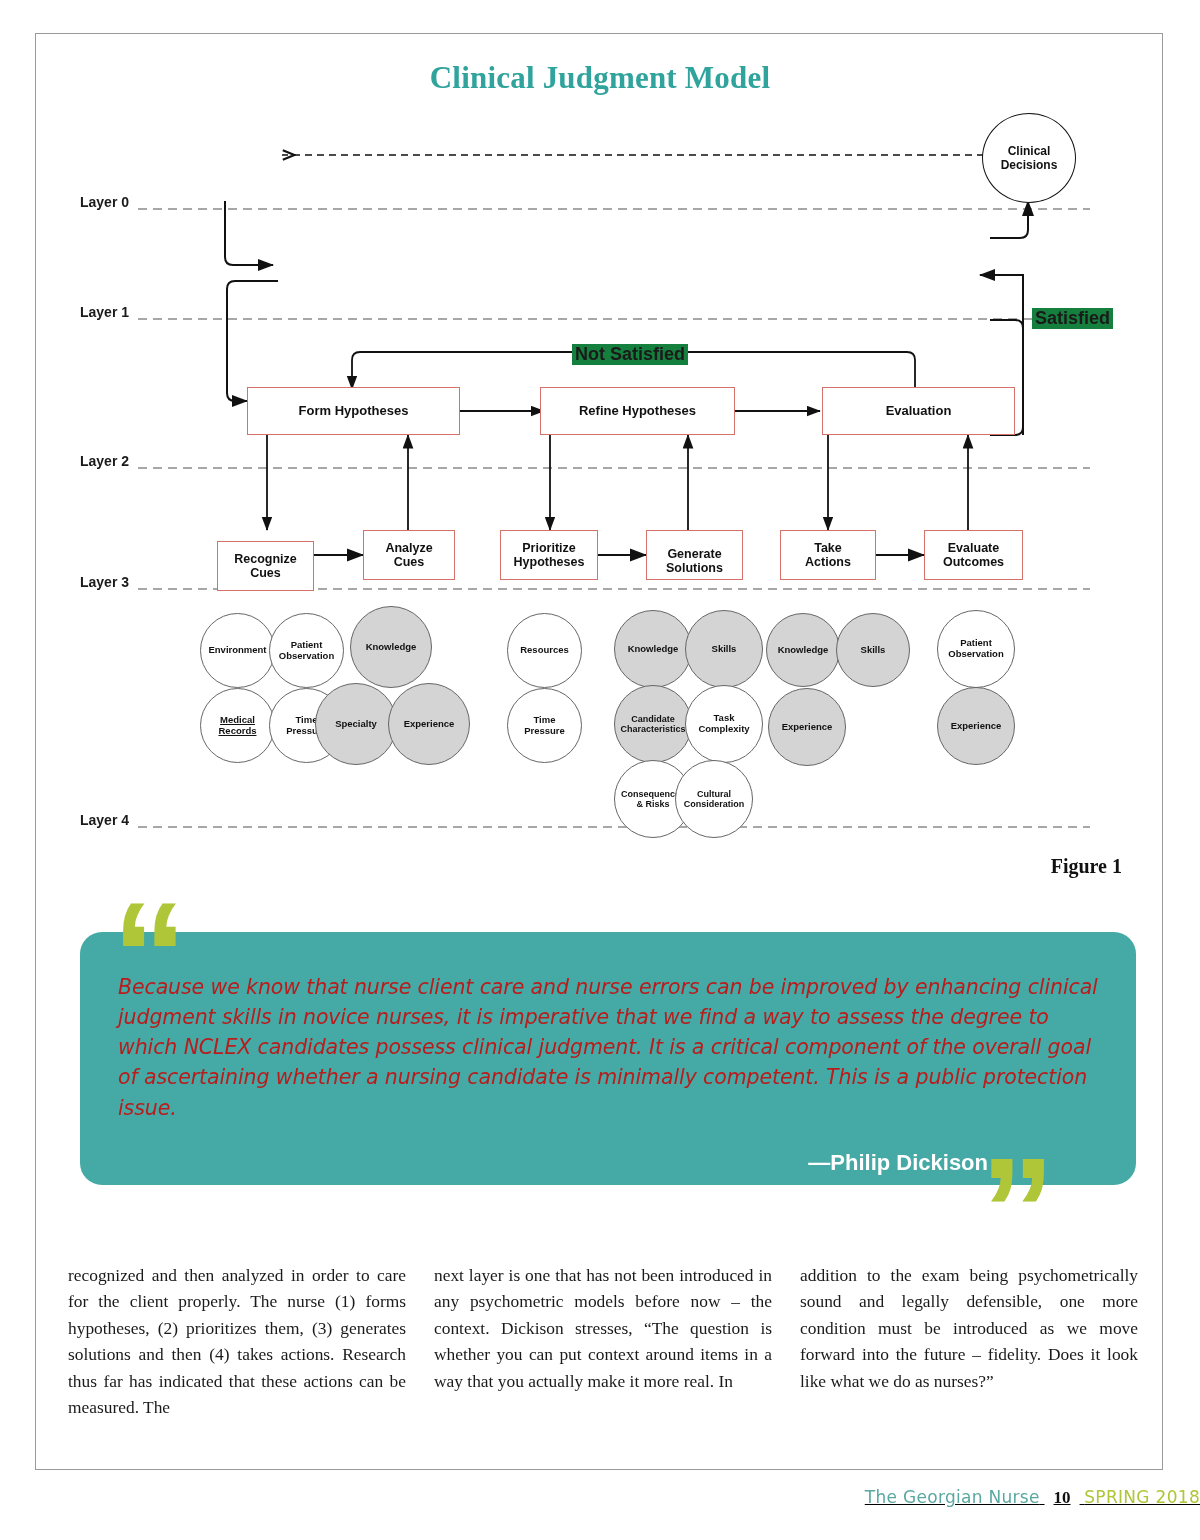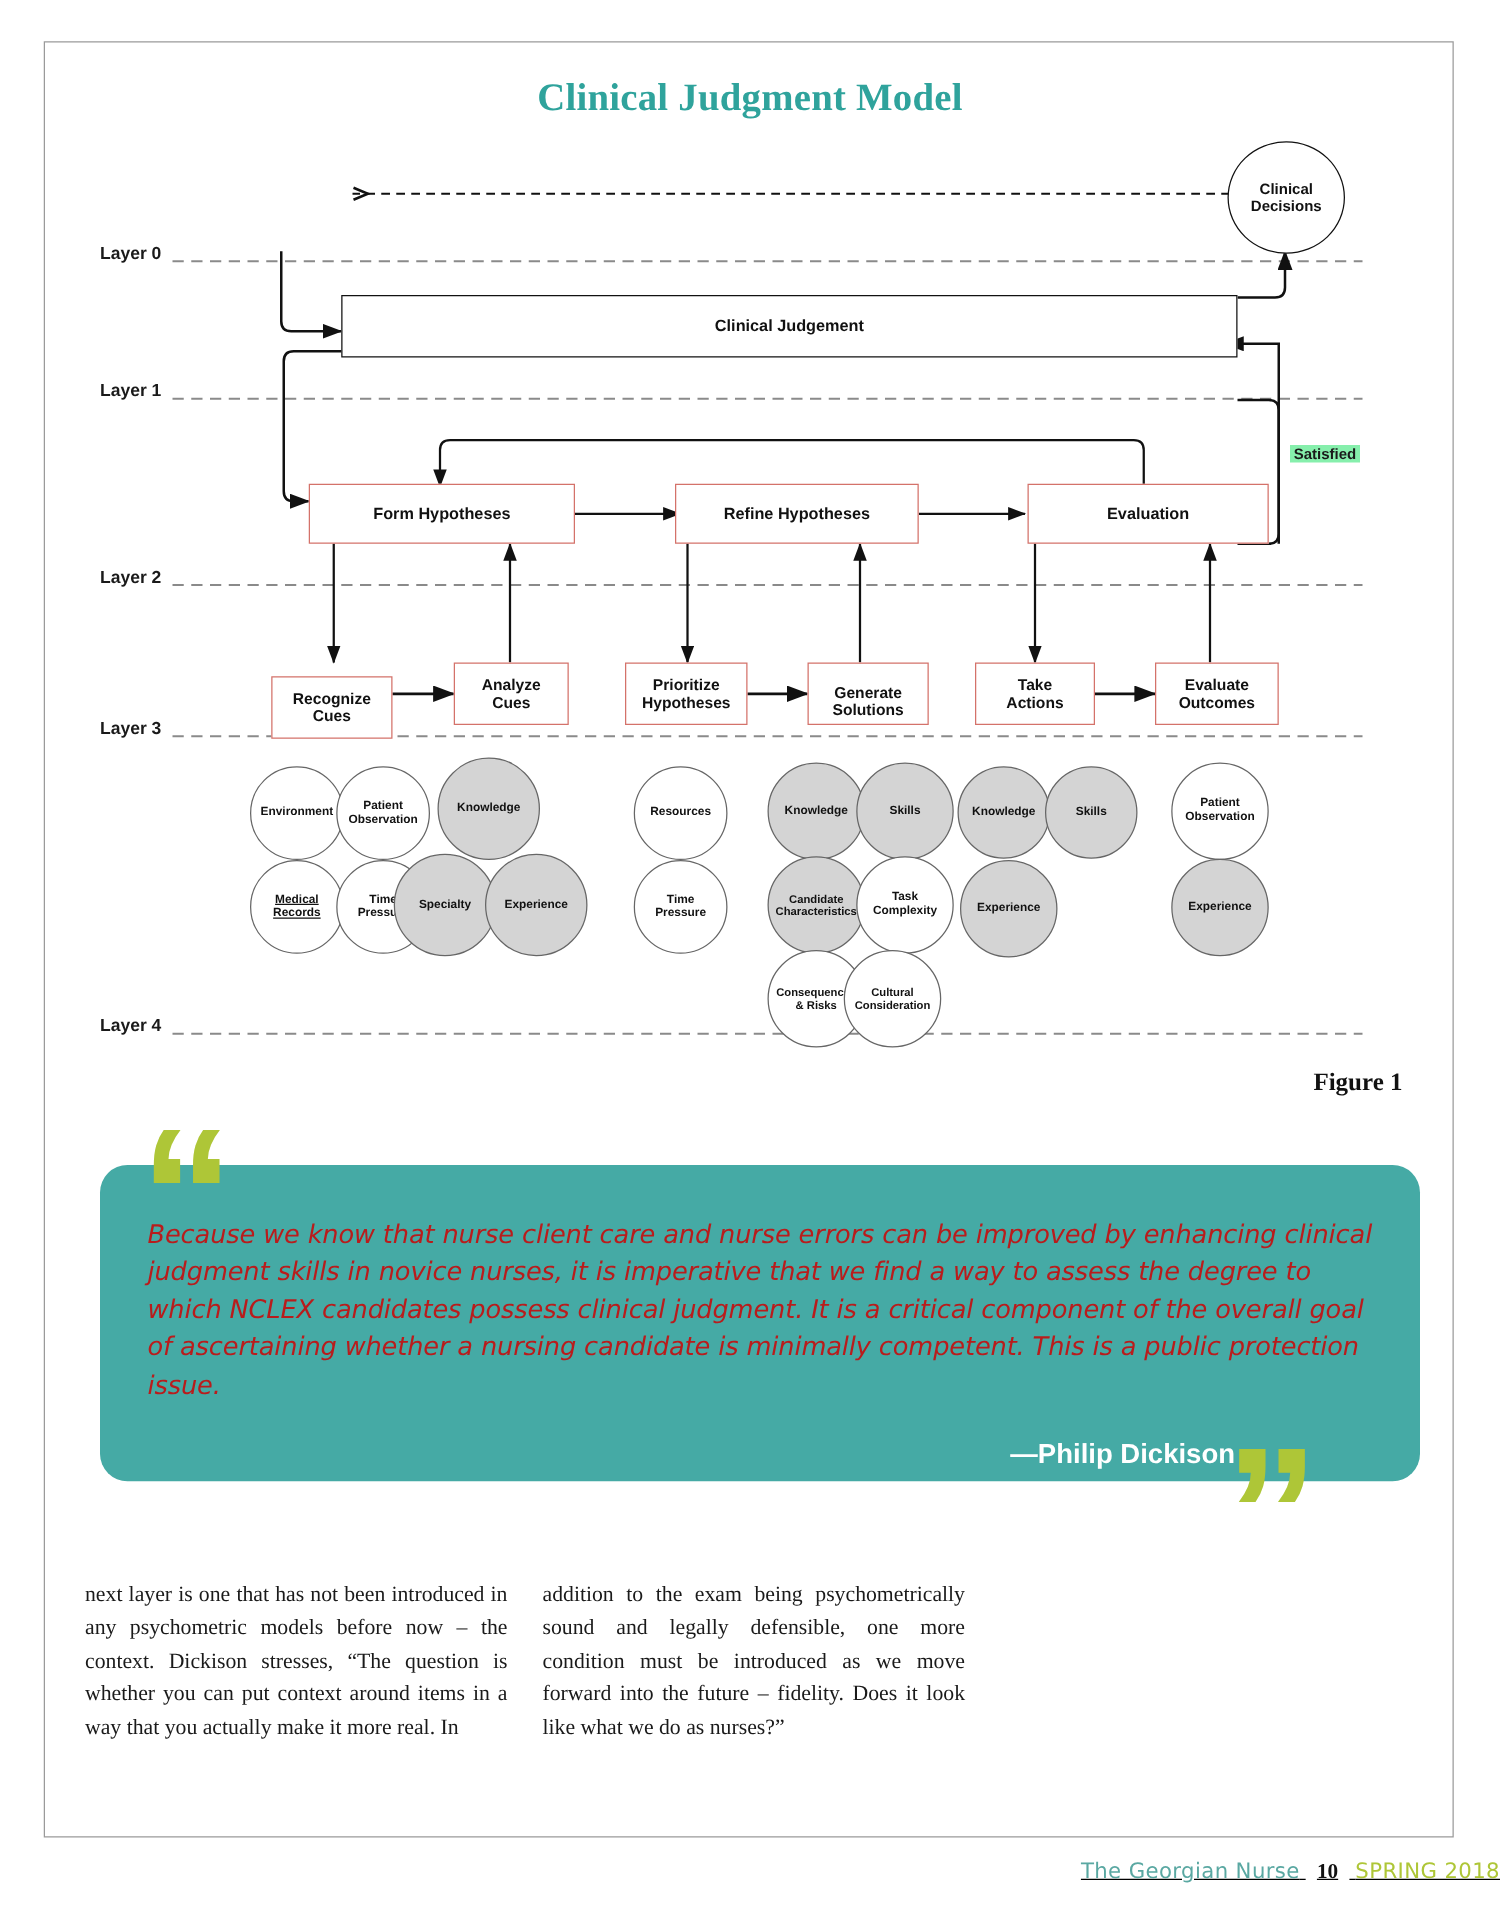--- a/index.html
+++ b/index.html
@@ -38,21 +38,21 @@
   #diagram svg{position:absolute;left:0;top:0;}
 
   .lbl{
     position:absolute;
     font-family:"Liberation Sans", sans-serif;
     font-weight:bold;
     color:#1a1a1a;
     white-space:nowrap;
   }
   .layer-lbl{font-size:14px;}
-  .edge-lbl{font-size:12px;background:#86efac;padding:0 3px;margin-top:48px;}
+  .edge-lbl{font-size:18px;background:#15803d;padding:0 3px;}
 
   
   .node{
     position:absolute;
     box-sizing:border-box;
     display:flex;align-items:center;justify-content:center;
     text-align:center;
     background:#fff;
     font-weight:bold;
     color:#111;
@@ -213,23 +213,20 @@
     <div class="lbl layer-lbl" style="left:20px;top:707px;">Layer 4</div>
 
     <div class="lbl edge-lbl" style="left:972px;top:203px;">Satisfied</div>
     <div class="lbl edge-lbl" style="left:512px;top:239px;">Not Satisfied</div>
 
     <div class="ell" style="left:922px;top:8px;width:92px;height:88px;">
       <span style="white-space:pre-line;">Clinical
 Decisions</span>
     </div>
 
-    <div class="node black l1" style="left:213px;top:131px;width:717px;height:50px;">
-      <span>Clinical Judgement</span>
-    </div>
 
     <div class="node red l1" style="left:187px;top:282px;width:213px;height:48px;">
       <span>Form Hypotheses</span>
     </div>
     <div class="node red l1" style="left:480px;top:282px;width:195px;height:48px;">
       <span>Refine Hypotheses</span>
     </div>
     <div class="node red l1" style="left:762px;top:282px;width:193px;height:48px;">
       <span>Evaluation</span>
     </div>
@@ -340,20 +337,21 @@
 
   <div id="quote-wrap">
     <div id="quote-box"></div>
   </div>
   <div class="qmark" id="qmark-open">“</div>
   <div class="qmark" id="qmark-close">”</div>
   <div id="quote-text">Because we know that nurse client care and nurse errors can be improved by enhancing clinical judgment skills in novice nurses, it is imperative that we find a way to assess the degree to which NCLEX candidates possess clinical judgment. It is a critical component of the overall goal of ascertaining whether a nursing candidate is minimally competent. This is a public protection issue.</div>
   <div id="quote-attrib">—Philip Dickison</div>
 
   <div id="body-cols">
+    <div class="col">recognized and then analyzed in order to care for the client properly. The nurse (1) forms hypotheses, (2) prioritizes them, (3) generates solutions and then (4) takes actions. Research thus far has indicated that these actions can be measured. The</div>
     <div class="col">next layer is one that has not been introduced in any psychometric models before now – the context. Dickison stresses, “The question is whether you can put context around items in a way that you actually make it more real. In</div>
     <div class="col">addition to the exam being psychometrically sound and legally defensible, one more condition must be introduced as we move forward into the future – fidelity. Does it look like what we do as nurses?”</div>
   </div>
 
   <div id="footer">
     <span class="f-mag">The Georgian Nurse</span>
     <span class="f-page">10</span>
     <span class="f-issue">SPRING 2018</span>
   </div>
 </div>

